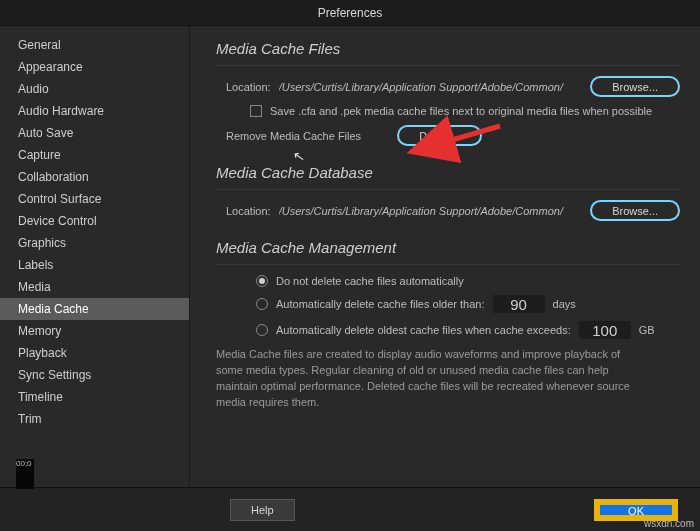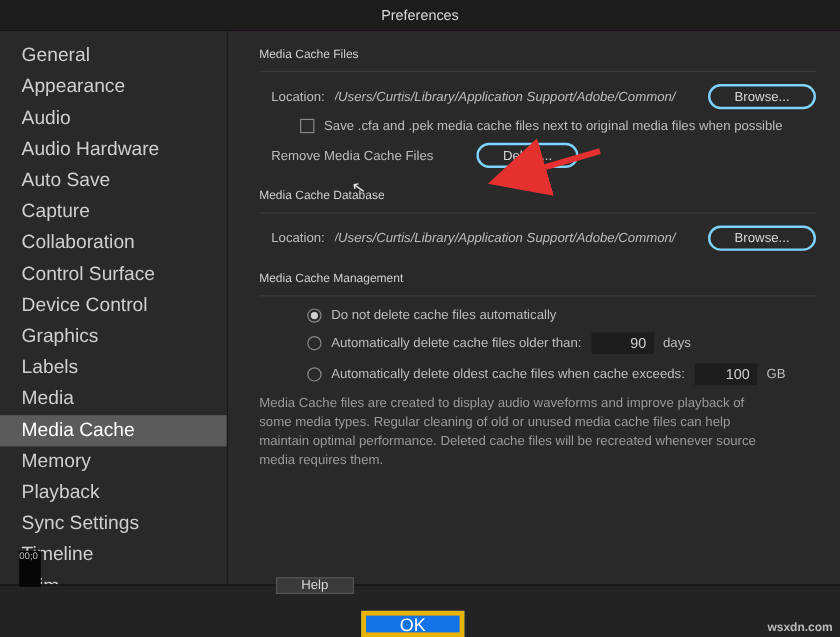--- a/index.html
+++ b/index.html
@@ -1,41 +1,41 @@
 <!DOCTYPE html>
 <html><head>
 <meta charset="utf-8">
 <style>
   * { box-sizing: border-box; margin: 0; padding: 0; }
   html, body { width: 700px; height: 531px; overflow: hidden; font-family: "Segoe UI", Arial, sans-serif; background: #1a1a1a; }
   .window { position: relative; width: 700px; height: 531px; background: #701a75; }
   .titlebar { height: 26px; background: #1c1c1c; color: #d8d8d8; font-size: 12px; text-align: center; line-height: 26px; border-bottom: 1px solid #111; }
   .body { display: flex; position: absolute; top: 26px; left: 0; right: 0; bottom: 44px; background: #292929; }
   .sidebar { width: 190px; background: #292929; border-right: 1px solid #1a1a1a; padding-top: 8px; overflow: hidden; }
-  .sidebar-item { padding: 4px 16px 4px 18px; font-size: 16px; color: #cfcfcf; cursor: default; }
+  .sidebar-item { padding: 4px 16px 4px 18px; font-size: 12px; color: #cfcfcf; cursor: default; }
   .sidebar-item.selected { background: #5b5b5b; color: #fff; }
   .content { flex: 1; padding: 14px 20px 14px 26px; color: #cfcfcf; font-size: 12px; overflow: hidden; position: relative; }
   .group { margin-bottom: 18px; }
-  .group-title { color: #cfcfcf; font-size: 10px; margin-bottom: 8px; }
+  .group-title { color: #cfcfcf; font-size: 15px; margin-bottom: 8px; font-style: italic; }
   .group-line { border: none; border-top: 1px solid #3a3a3a; margin: 4px 0 10px 0; }
   .row { display: flex; align-items: center; margin-bottom: 8px; gap: 8px; }
   .label { color: #bdbdbd; font-size: 11px; }
   .path { color: #bdbdbd; font-size: 11px; flex: 1; white-space: nowrap; overflow: hidden; font-style: italic; }
   .btn { background: transparent; border: 2px solid #7dd3fc; color: #d8d8d8; border-radius: 11px; height: 21px; padding: 0 20px; font-size: 11px; cursor: pointer; }
   .btn-rect { background: #3a3a3a; border: 1px solid #555; color: #d8d8d8; height: 22px; padding: 0 20px; font-size: 11px; cursor: pointer; }
-  .btn-primary { background: #1473e6; border: 4px solid #eab308; color: #fff; height: 22px; padding: 0 28px; font-size: 15px; cursor: pointer; }
+  .btn-primary { background: #1473e6; border: 6px solid #eab308; color: #fff; height: 22px; padding: 0 28px; font-size: 11px; cursor: pointer; }
   .checkbox, .radio { display: inline-flex; align-items: center; gap: 8px; color: #bdbdbd; font-size: 11px; padding-left: 24px; }
   .checkbox .box { width: 12px; height: 12px; border: 1px solid #888; background: #2a2a2a; }
   .radio .dot { width: 12px; height: 12px; border: 1px solid #888; border-radius: 50%; display: inline-flex; align-items: center; justify-content: center; background: #2a2a2a; }
   .radio.selected .dot::after { content: ""; width: 6px; height: 6px; background: #d0d0d0; border-radius: 50%; display: block; }
-  .num-input { background: #1d1d1d; border: none; color: #cfcfcf; width: 52px; height: 18px; font-size: 12px; padding: 1px 6px; text-align: right; }
+  .num-input { background: #1d1d1d; border: none; color: #cfcfcf; width: 52px; height: 18px; font-size: 15px; padding: 1px 6px; text-align: center; }
   .desc { color: #9a9a9a; font-size: 11px; line-height: 1.45; margin-top: 6px; max-width: 430px; }
-  .footer { position: absolute; left: 0; right: 0; bottom: 0; height: 44px; background: #232323; border-top: 1px solid #111; display: flex; align-items: center; justify-content: flex-end; gap: 14px; padding: 0 22px 0 10px; flex-direction: column; }
+  .footer { position: absolute; left: 0; right: 0; bottom: 0; height: 44px; background: #232323; border-top: 1px solid #111; display: flex; align-items: center; justify-content: flex-end; gap: 14px; padding: 0 22px 0 10px; }
   .footer .help { margin-right: auto; margin-left: 220px; }
-  .watermark { position: absolute; right: 6px; bottom: 2px; font-size: 10px; color: #bbb; font-weight: bold; }
+  .watermark { position: absolute; right: 6px; bottom: 2px; font-size: 10px; color: #bbb; }
   .bg-strip { position: absolute; left: 16px; bottom: 42px; height: 30px; width: 18px; background: #060606; color: #bfbfbf; font-size: 8px; }
   .arrow-svg { position: absolute; pointer-events: none; z-index: 50; }
   .cursor { position: absolute; left: 293px; top: 148px; font-size: 14px; color: #ddd; transform: rotate(-10deg); pointer-events: none; }
 </style>
 </head>
 <body>
 
 <div class="window">
 
   <div class="titlebar">

